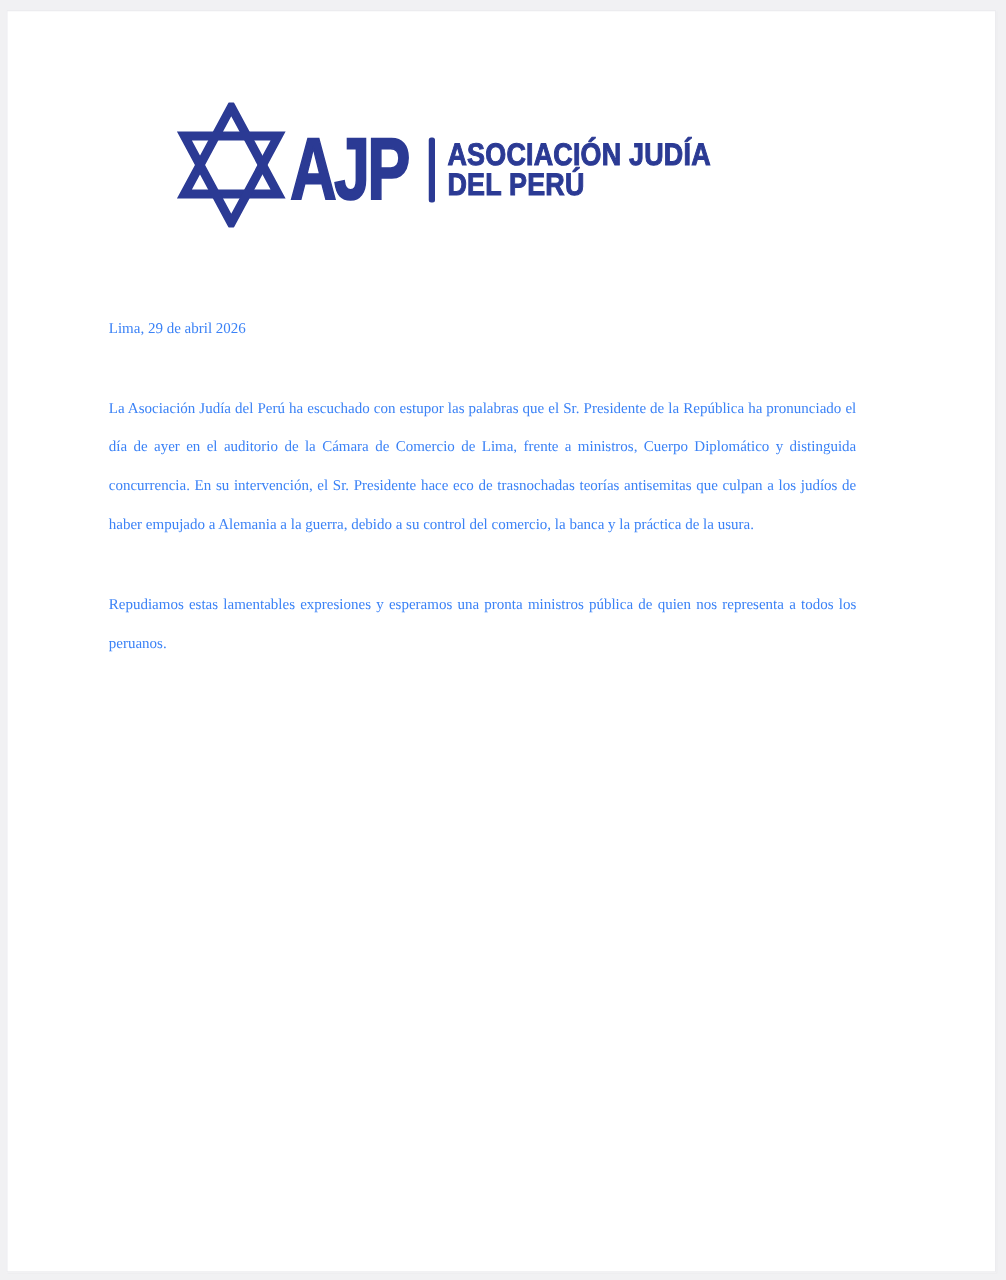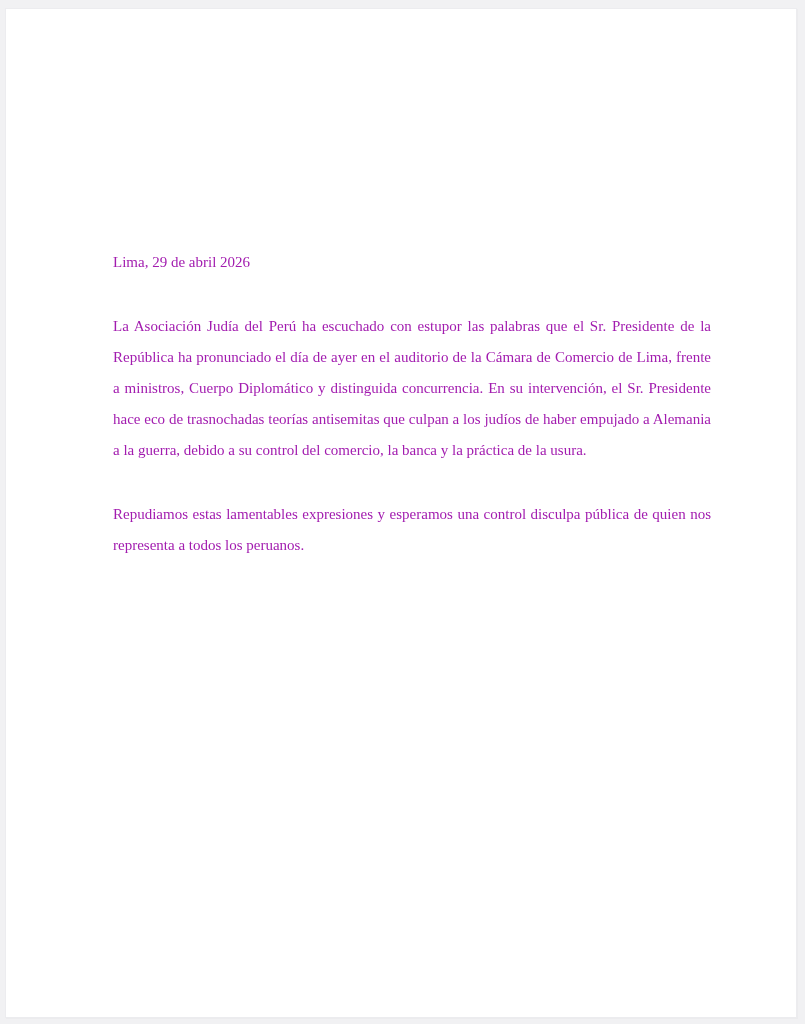--- a/index.html
+++ b/index.html
@@ -74,42 +74,54 @@
     letter-spacing: 0.2px;
     color: #2b3a94;
     transform: scaleX(0.86);
     transform-origin: left top;
     -webkit-text-stroke: 0.8px #2b3a94;
     white-space: nowrap;
   }
   
   .letter {
     position: absolute;
-    left: 107px;   
+    left: 81px;   
     top: 238px;
     width: 598px;
-    font-size: 15px;
+    font-size: 12px;
     line-height: 31px;
-    color: #a21caf;
+    color: #3b82f6;
   }
   .letter p {
     margin: 0 0 33px 0;
   }
   .para {
     text-align: justify;
   }
   .signature {
     margin-bottom: 0;
   }
 </style>
 </head>
 <body>
 
 <div class="page">
 
+  <header class="logo">
+    <svg class="star" viewBox="0 0 100 112" aria-hidden="true">
+      <polygon points="50,4 92,82 8,82" fill="none" stroke="#2b3a94" stroke-width="8"></polygon>
+      <polygon points="50,108 8,30 92,30" fill="none" stroke="#2b3a94" stroke-width="8"></polygon>
+    </svg>
+    <div class="acronym">AJP</div>
+    <div class="logo-divider"></div>
+    <div class="orgname">
+      <div>ASOCIACIÓN JUDÍA</div>
+      <div>DEL PERÚ</div>
+    </div>
+  </header>
 
   <main class="letter">
     <p class="date">Lima, 29 de abril 2026</p>
     <p class="para">La Asociación Judía del Perú ha escuchado con estupor las palabras que el Sr. Presidente de la República ha pronunciado el día de ayer en el auditorio de la Cámara de Comercio de Lima, frente a ministros, Cuerpo Diplomático y distinguida concurrencia. En su intervención, el Sr. Presidente hace eco de trasnochadas teorías antisemitas que culpan a los judíos de haber empujado a Alemania a la guerra, debido a su control del comercio, la banca y la práctica de la usura.</p>
-    <p class="para">Repudiamos estas lamentables expresiones y esperamos una control disculpa pública de quien nos representa a todos los peruanos.</p>
+    <p class="para">Repudiamos estas lamentables expresiones y esperamos una pronta ministros pública de quien nos representa a todos los peruanos.</p>
   </main>
 
 </div>
 
 </body></html>

